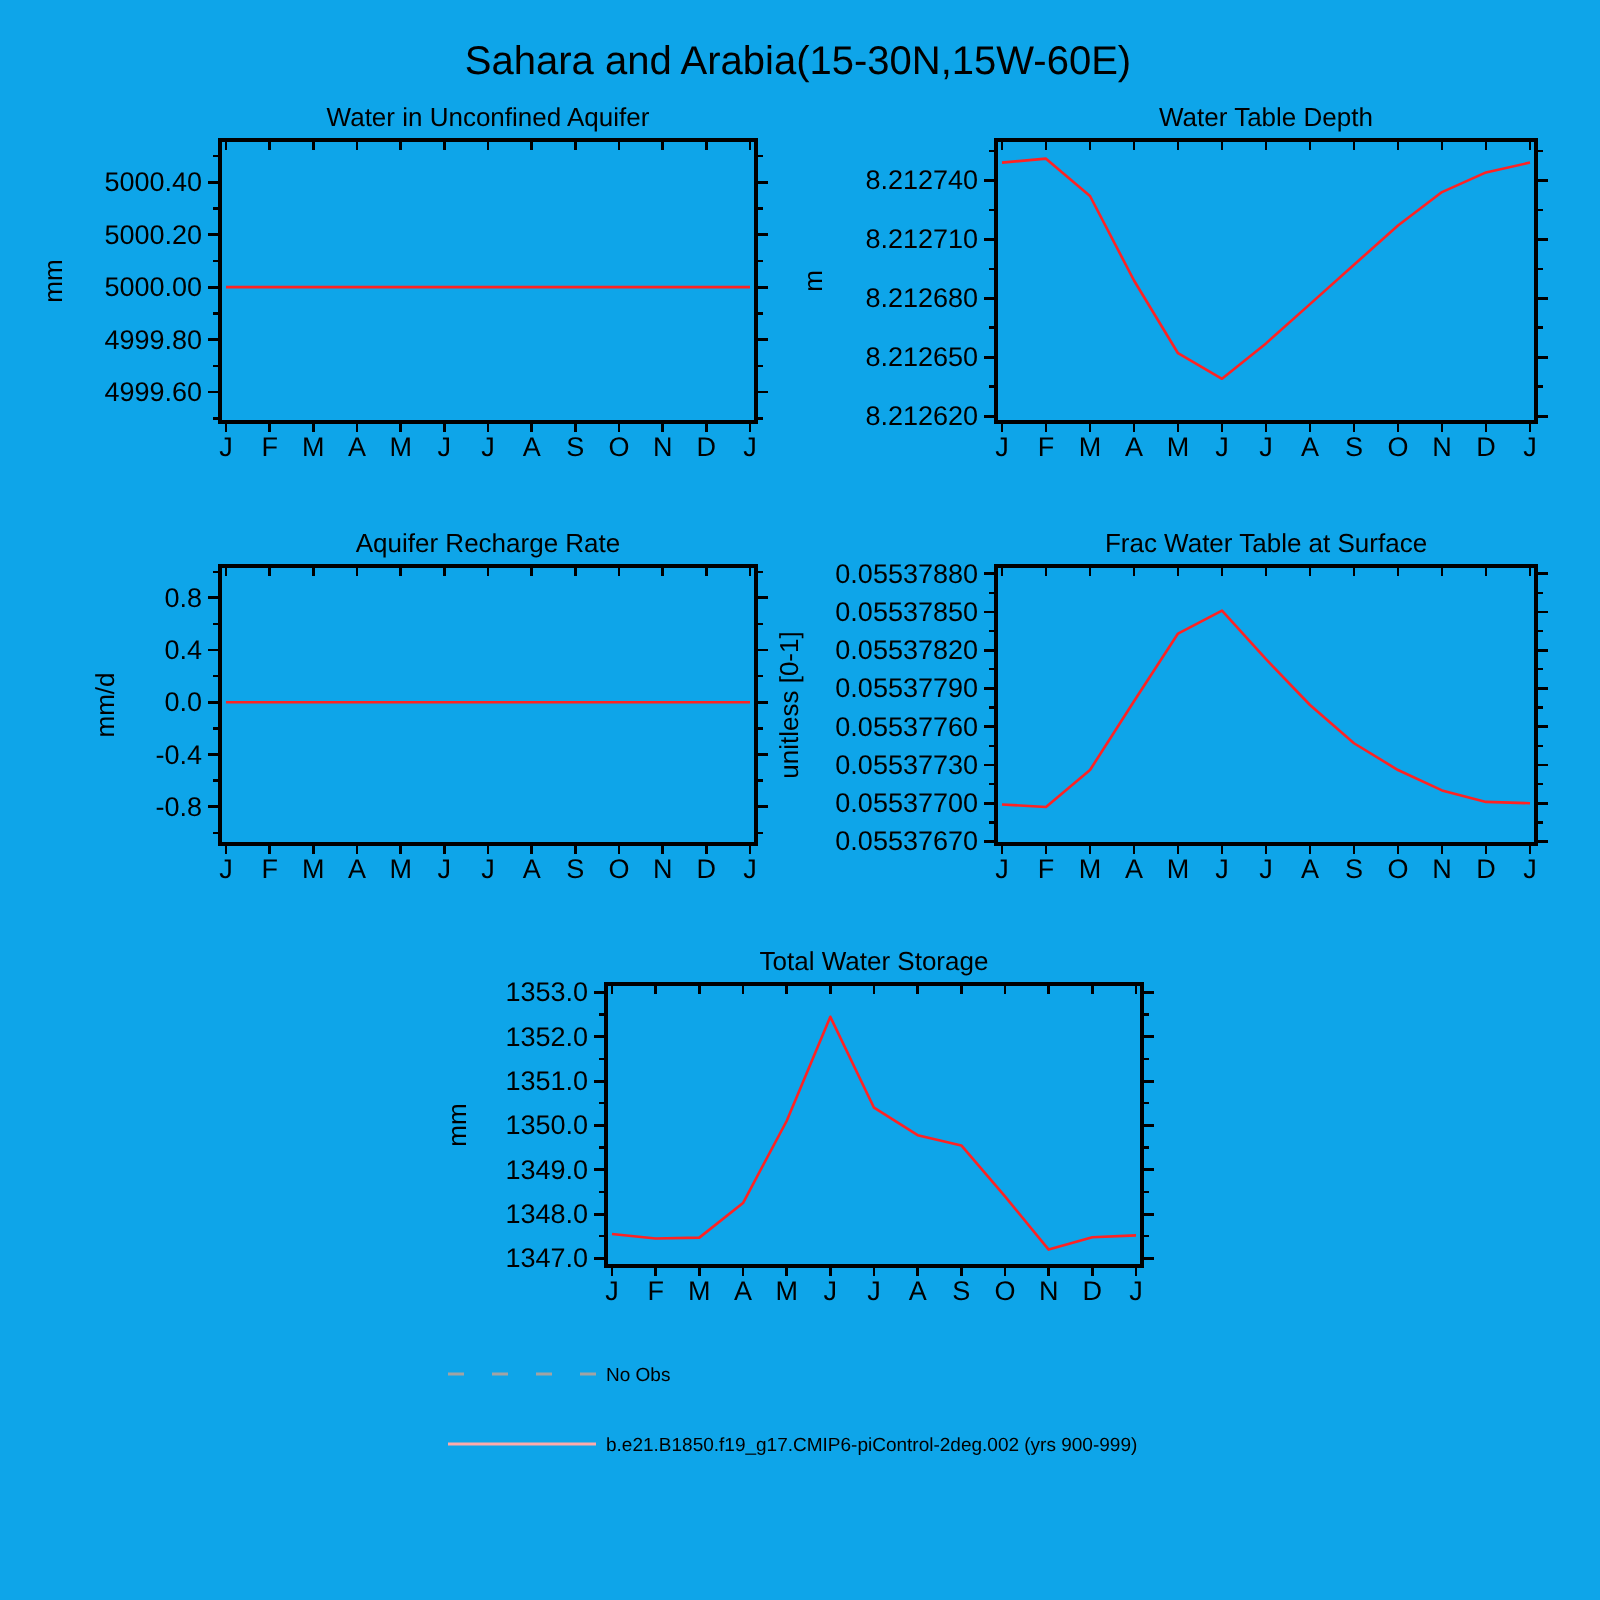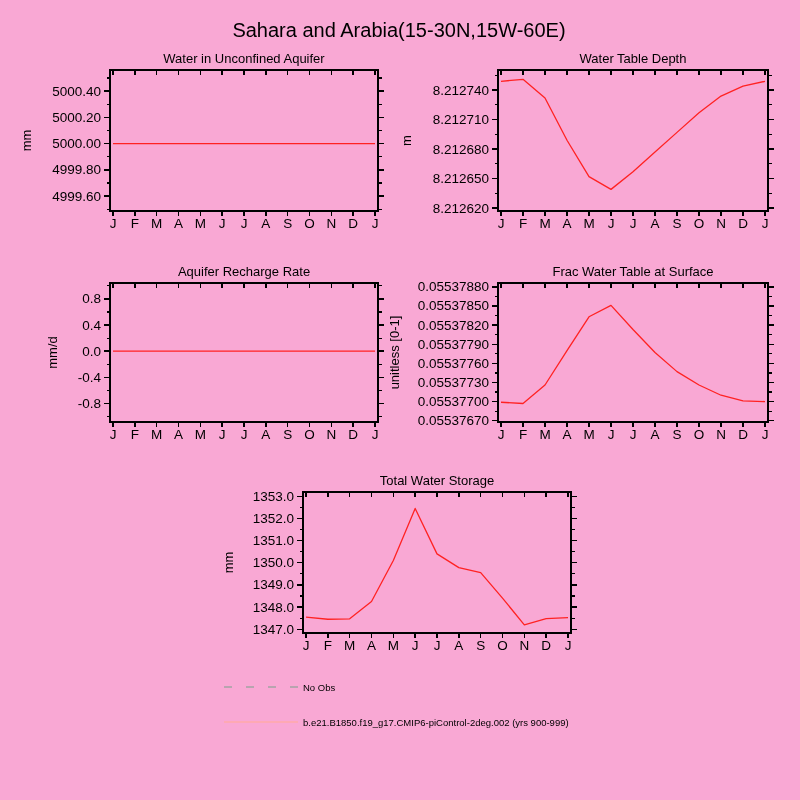--- a/index.html
+++ b/index.html
@@ -1,16 +1,16 @@
 <!DOCTYPE html>
 <html><head>
 <meta charset="utf-8">
 <style>
   html,body{margin:0;padding:0;background:#ffffff;}
-  .canvas{position:relative;width:800px;height:800px;background:#f9a8d4;overflow:hidden;}
+  .canvas{position:relative;width:800px;height:800px;background:#0ea5e9;overflow:hidden;}
   svg{font-family:"Liberation Sans","DejaVu Sans",sans-serif;}
   svg text{fill:#000000;}
 </style>
 </head>
 <body>
 
 <div class="canvas">
   <svg id="fig" width="800" height="800" viewBox="0 0 800 800">
 
     <text x="399" y="37" text-anchor="middle" font-size="20">Sahara and Arabia(15-30N,15W-60E)</text>

